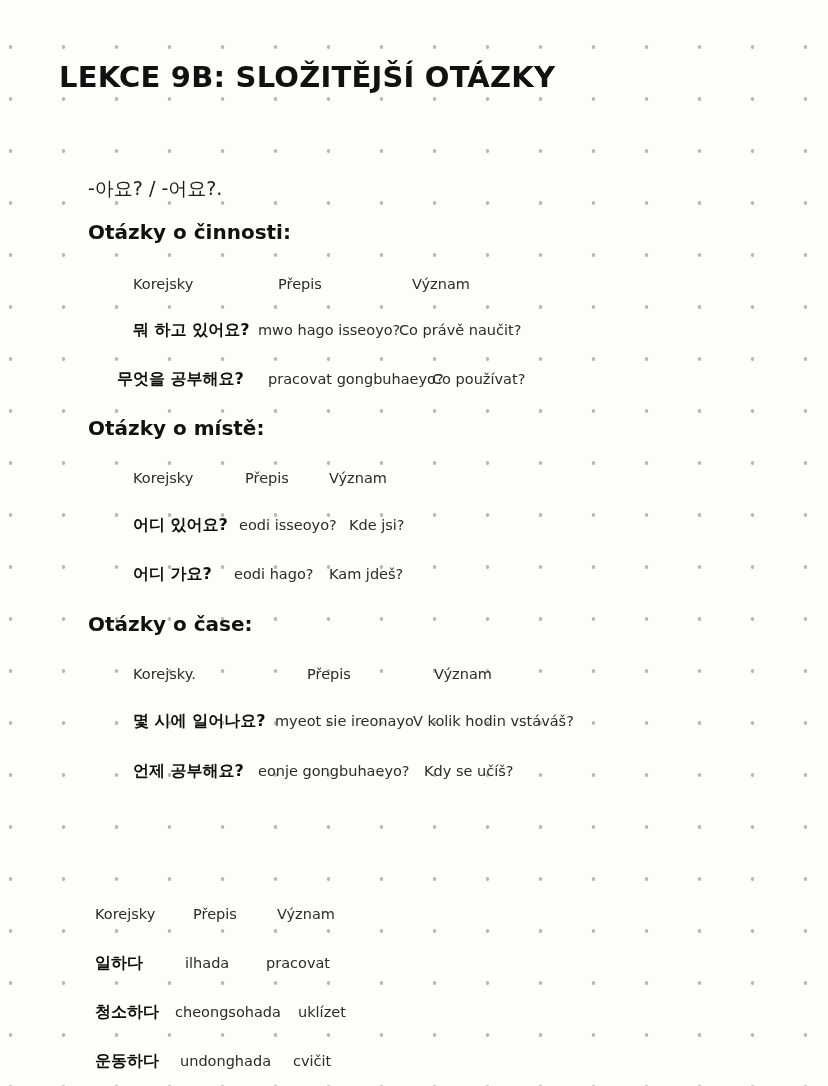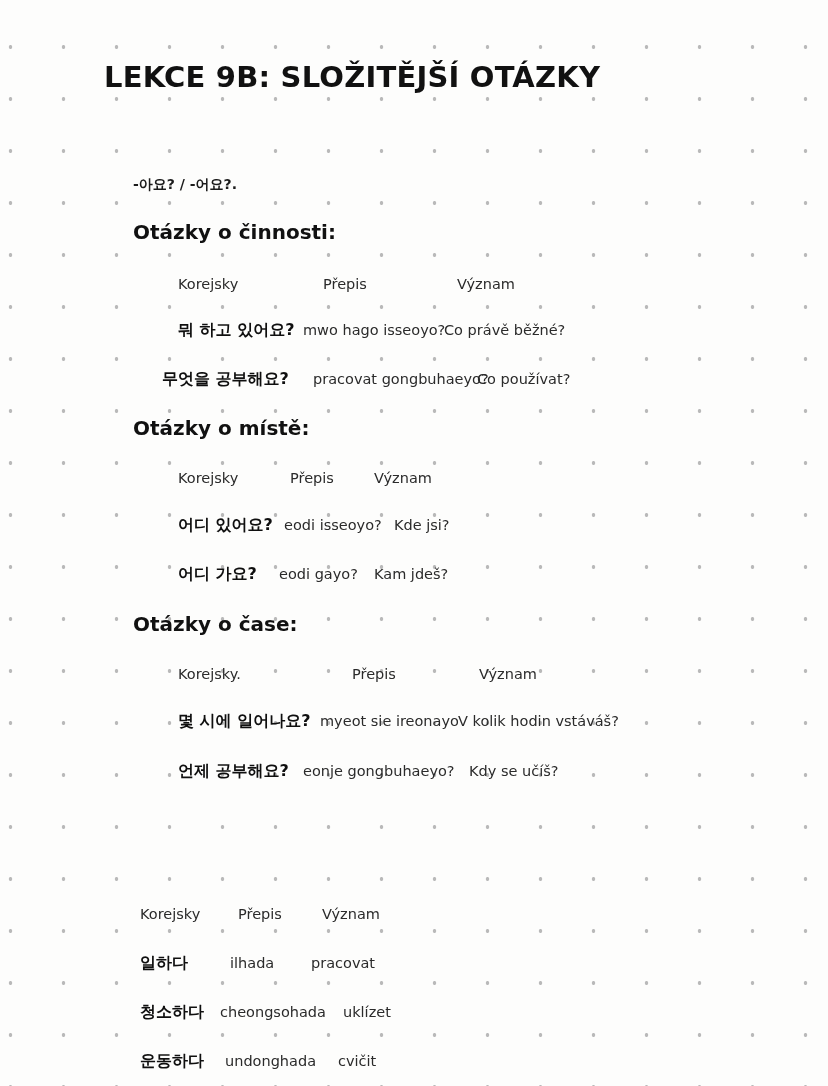--- a/index.html
+++ b/index.html
@@ -13,43 +13,43 @@
     margin: 0 auto;
     background-color: #fdfdfc;
     background-image: radial-gradient(circle, #b9b9b9 1.6px, transparent 2.1px);
     background-size: 53px 52px;
     background-position: -16px 21px;
     font-family: "DejaVu Sans", "Liberation Sans", sans-serif;
     color: #1c1c1c;
     overflow: hidden;
   }
 
-  .page .abs { position: absolute; white-space: nowrap; margin-left: 45px; }
+  .page .abs { position: absolute; white-space: nowrap; }
   .row { display: contents; }
 
   .title {
     font-size: 29px;
     font-weight: 700;
     letter-spacing: 0.2px;
     color: #111111;
   }
   .title2 {
     font-size: 27px;
     font-weight: 700;
     letter-spacing: 0.1px;
     color: #111111;
   }
   .body-text {
     font-size: 14px;
     letter-spacing: -0.1px;
     color: #2b2b2b;
   }
   .hangul-line {
-    font-size: 14px;
-    font-weight: 700;
+    font-size: 19px;
+    font-weight: 400;
     color: #1b1b1b;
   }
   .heading {
     font-size: 20px;
     font-weight: 700;
     color: #111111;
   }
   .colhead {
     font-size: 14.5px;
     color: #2b2b2b;
@@ -79,21 +79,21 @@
 
   <div class="row">
     <span class="abs colhead" style="left:133px; top:276px">Korejsky</span>
     <span class="abs colhead" style="left:278px; top:276px">Přepis</span>
     <span class="abs colhead" style="left:412px; top:276px">Význam</span>
   </div>
 
   <div class="row">
     <span class="abs ko" style="left:133px; top:320px">뭐 하고 있어요?</span>
     <span class="abs cell" style="left:258px; top:322px">mwo hago isseoyo?</span>
-    <span class="abs cell" style="left:399px; top:322px">Co právě běžné?</span>
+    <span class="abs cell" style="left:399px; top:322px">Co právě naučit?</span>
   </div>
 
   <div class="row">
     <span class="abs ko" style="left:117px; top:369px">무엇을 공부해요?</span>
     <span class="abs cell" style="left:268px; top:371px">pracovat gongbuhaeyo?</span>
     <span class="abs cell" style="left:432px; top:371px">Co používat?</span>
   </div>
 
   
   <div class="abs heading" style="left:88px; top:416px">Otázky o místě:</div>
@@ -105,21 +105,21 @@
   </div>
 
   <div class="row">
     <span class="abs ko" style="left:133px; top:515px">어디 있어요?</span>
     <span class="abs cell" style="left:239px; top:517px">eodi isseoyo?</span>
     <span class="abs cell" style="left:349px; top:517px">Kde jsi?</span>
   </div>
 
   <div class="row">
     <span class="abs ko" style="left:133px; top:564px">어디 가요?</span>
-    <span class="abs cell" style="left:234px; top:566px">eodi gayo?</span>
+    <span class="abs cell" style="left:234px; top:566px">eodi hago?</span>
     <span class="abs cell" style="left:329px; top:566px">Kam jdeš?</span>
   </div>
 
   
   <div class="abs heading" style="left:88px; top:612px">Otázky o čase:</div>
 
   <div class="row">
     <span class="abs colhead" style="left:133px; top:666px">Korejsky.</span>
     <span class="abs colhead" style="left:307px; top:666px">Přepis</span>
     <span class="abs colhead" style="left:434px; top:666px">Význam</span>

